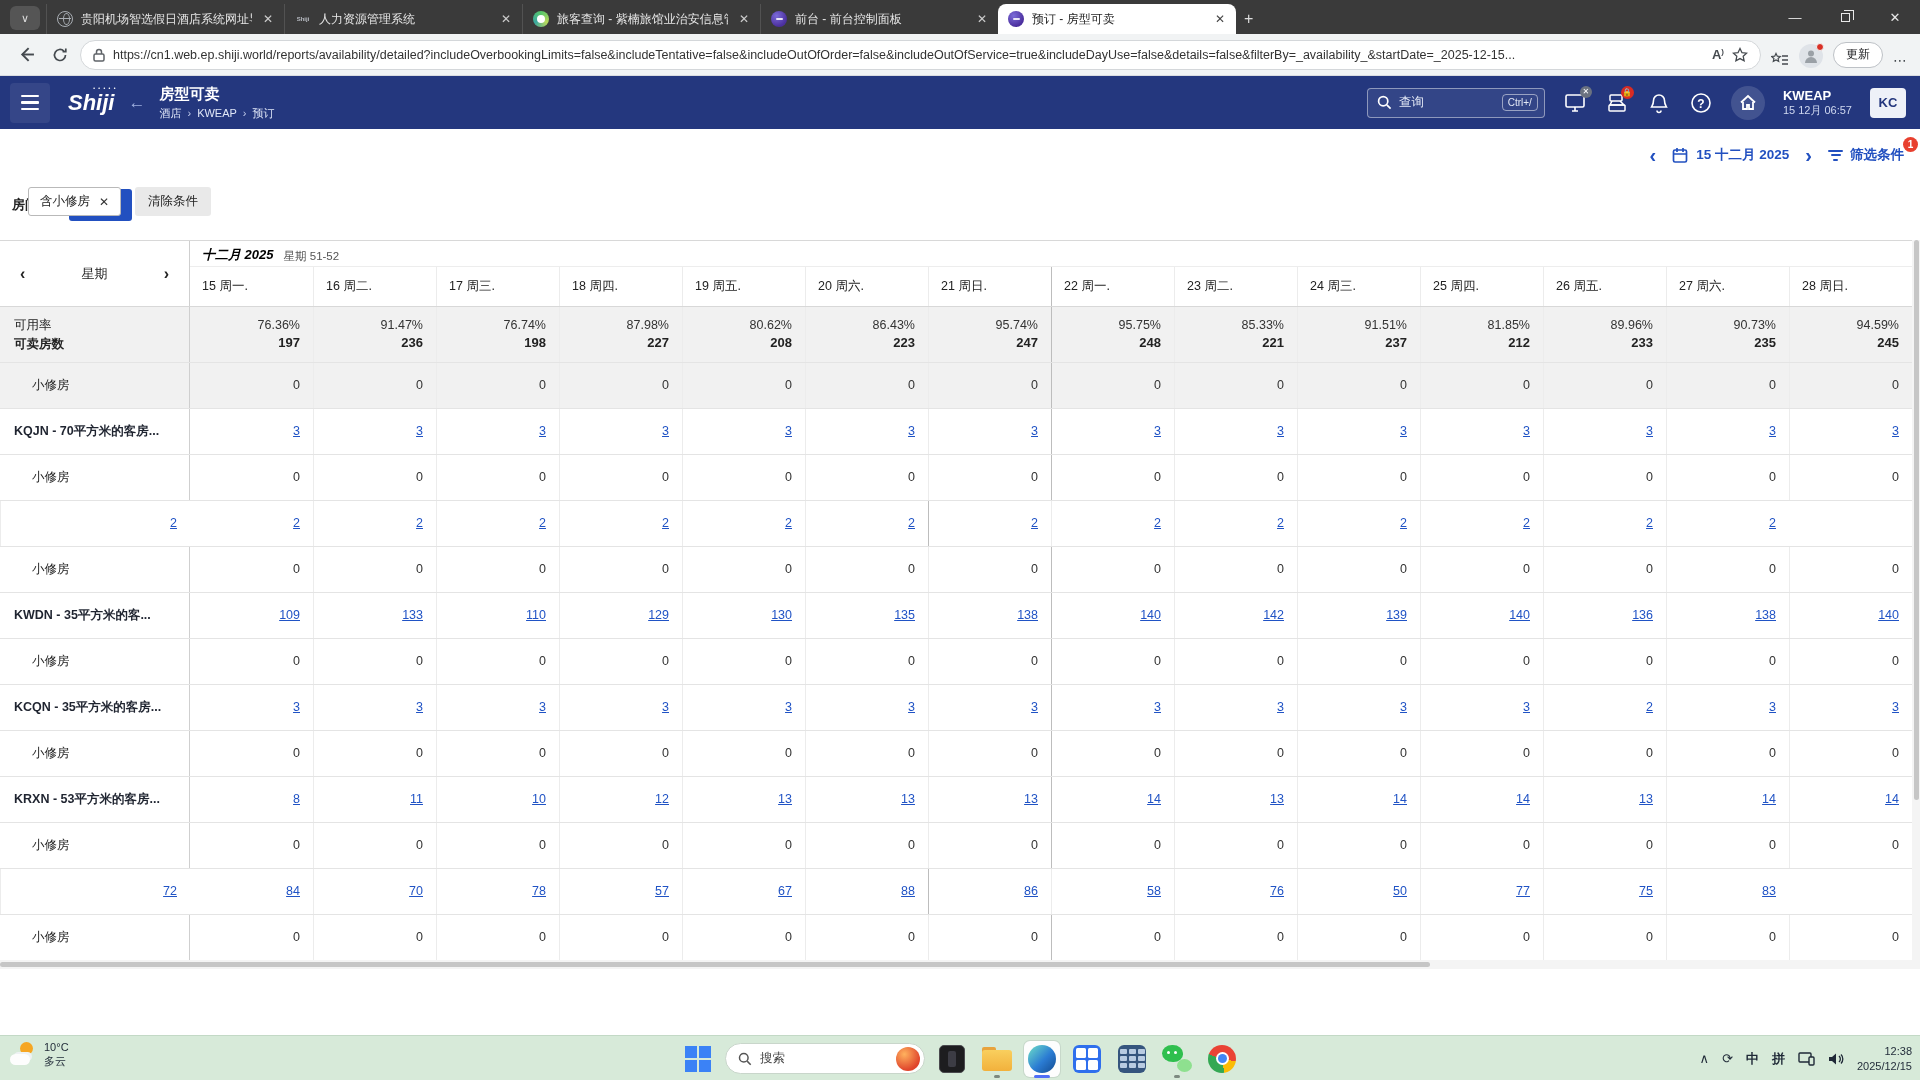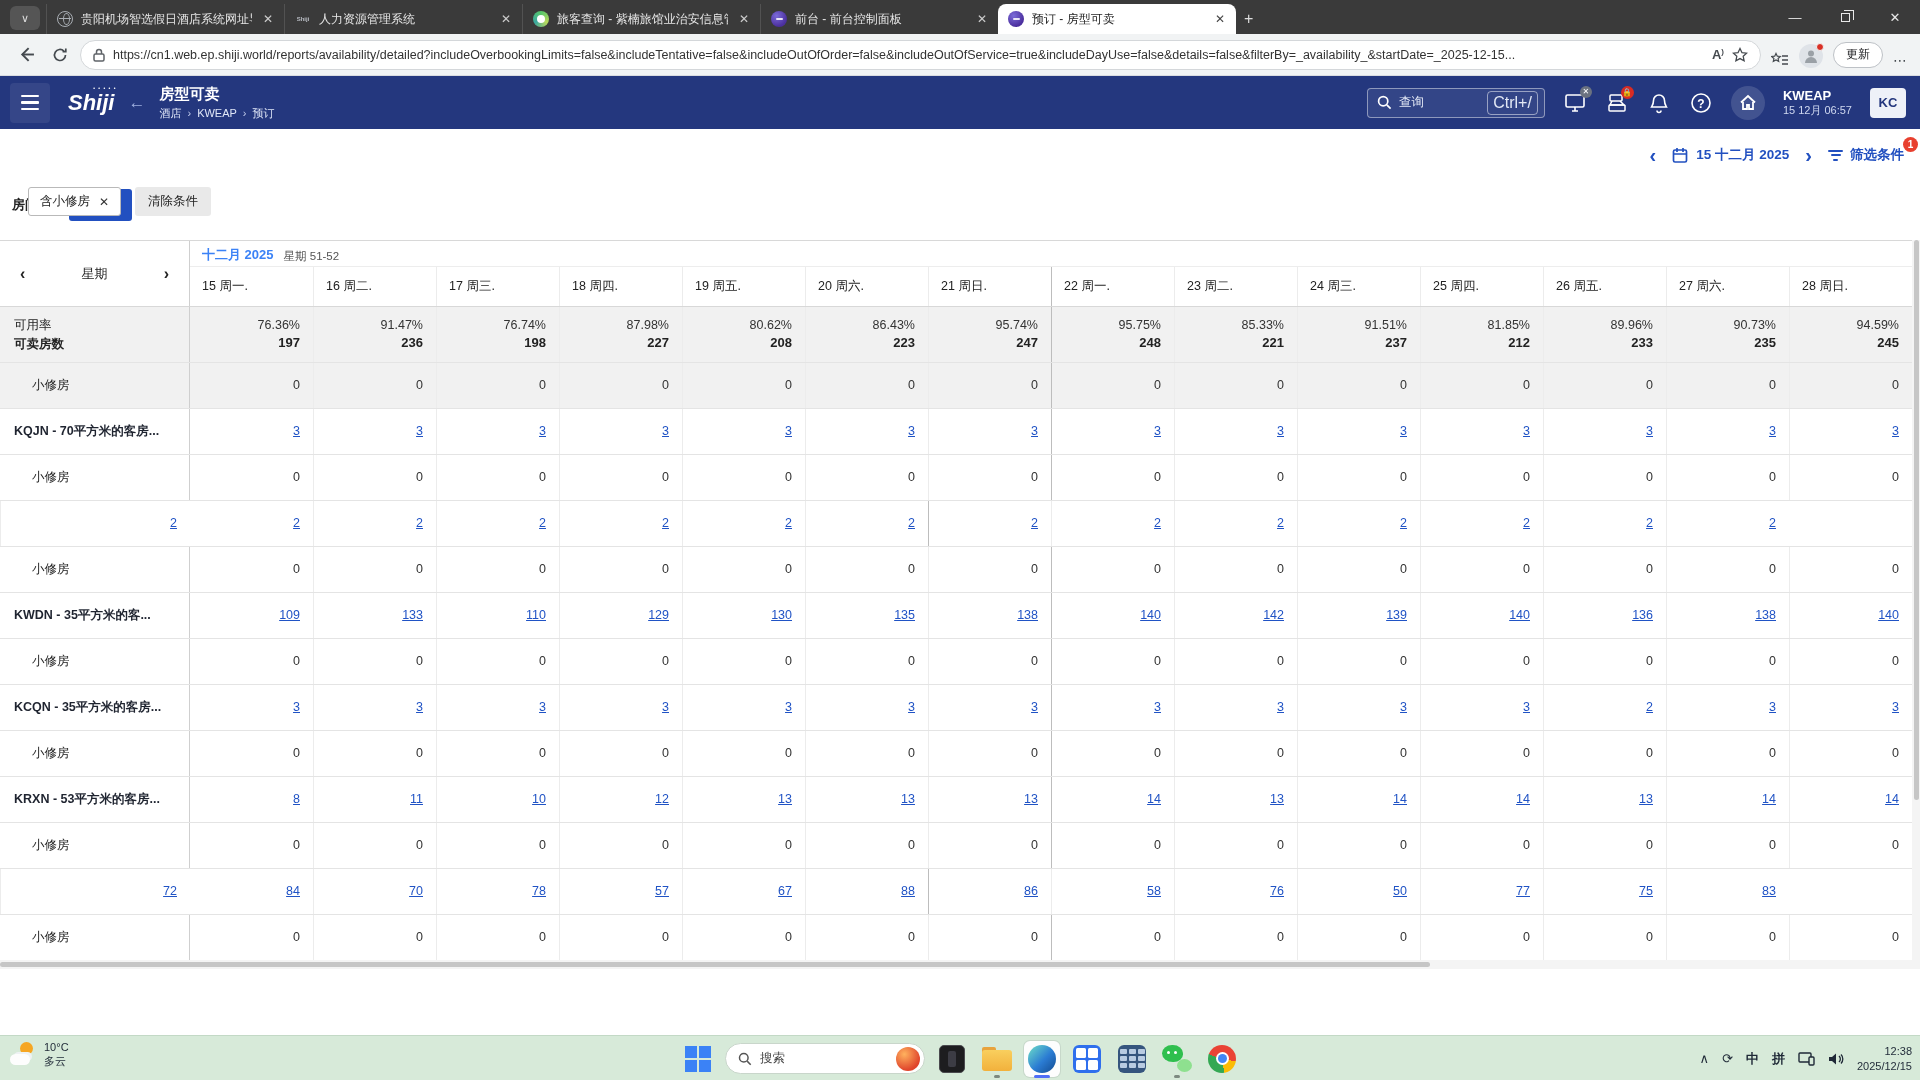--- a/index.html
+++ b/index.html
@@ -76,21 +76,21 @@
     font-style:normal; letter-spacing:1px; color:#fff; }
   .hdr-back { color:#9fb0e0; font-size:17px; margin-right:14px; }
   .hdr-title-block { display:flex; flex-direction:column; gap:2px; }
   .hdr-title { font-size:15px; font-weight:bold; }
   .hdr-bc { font-size:11px; color:#c3cdec; display:flex; gap:6px; align-items:center; }
   .hdr-bc b { color:#dfe6f7; font-weight:normal; }
   .hdr-right { margin-left:auto; display:flex; align-items:center; gap:18px; padding-right:14px; }
   .hdr-search { width:178px; height:30px; border:1px solid rgba(255,255,255,.45); border-radius:4px;
     background:rgba(255,255,255,.07); display:flex; align-items:center; padding:0 6px 0 9px; gap:7px; }
   .hdr-search .ph { font-size:12.5px; color:#e3e8f5; flex:1; }
-  .kbd { border:1px solid rgba(255,255,255,.5); border-radius:4px; font-size:16px;
+  .kbd { border:1px solid rgba(255,255,255,.5); border-radius:4px; font-size:10px;
     padding:2px 5px; color:#e3e8f5;text-align:right; }
   .hdr-ic { position:relative; width:24px; height:24px; display:flex; align-items:center;
     justify-content:center; }
   .badge-x { position:absolute; right:-5px; top:-5px; width:12px; height:12px; background:#6b7280;
     color:#fff; font-size:8px; border-radius:50%; display:flex; align-items:center;
     justify-content:center; }
   .badge-lock { position:absolute; right:-5px; top:-5px; width:13px; height:13px; background:#d92b23;
     color:#fff; font-size:8px; border-radius:50%; display:flex; align-items:center;
     justify-content:center; }
   .home-circ { width:34px; height:34px; border-radius:50%; background:rgba(255,255,255,.14);
@@ -127,21 +127,21 @@
 
   
   .avail-table { position:absolute; left:0; top:240px; width:1912px; border-top:1px solid #d8d8d8; }
   .thead-wrap { display:grid; grid-template-columns:190px 1722px; }
   .corner { height:66px; border-right:1px solid #cfcfcf; border-bottom:1px solid #d8d8d8;
     display:flex; align-items:center; justify-content:space-between; padding:0 20px; }
   .corner span { font-size:13px; color:#222; }
   .corner .chev { font-size:16px; }
   .month-row { height:26px; display:flex; align-items:flex-end; gap:10px; padding:0 0 2px 12px;
     border-bottom:1px solid #ededed; }
-  .month-name { font-size:13px; font-weight:bold; color:#3b82f6; }
+  .month-name { font-size:13px; font-weight:bold; color:#000000;font-style:italic; }
   .week-range { font-size:11.5px; color:#555; }
   .day-row { height:40px; display:grid; grid-template-columns:repeat(14,1fr);
     border-bottom:1px solid #d8d8d8; }
   .day-cell { display:flex; align-items:center; padding-left:12px; font-size:12.5px; color:#222;
     border-left:1px solid #ececec; }
   .day-cell:first-child { border-left:none; }
   .trow { display:grid; grid-template-columns:190px repeat(14,1fr); border-bottom:1px solid #e4e4e4; }
   .trow.grey { background:#f1f1f1; }
   .lbl { display:flex; flex-direction:column; justify-content:center; padding-left:14px;
     border-right:1px solid #cfcfcf; font-size:12.5px; color:#222; line-height:1.45; }

